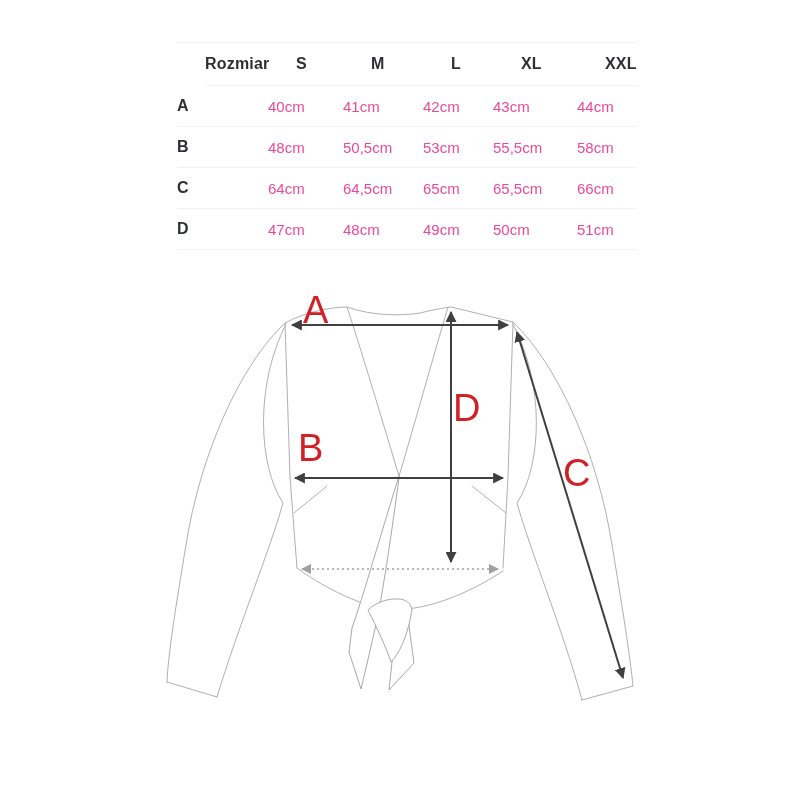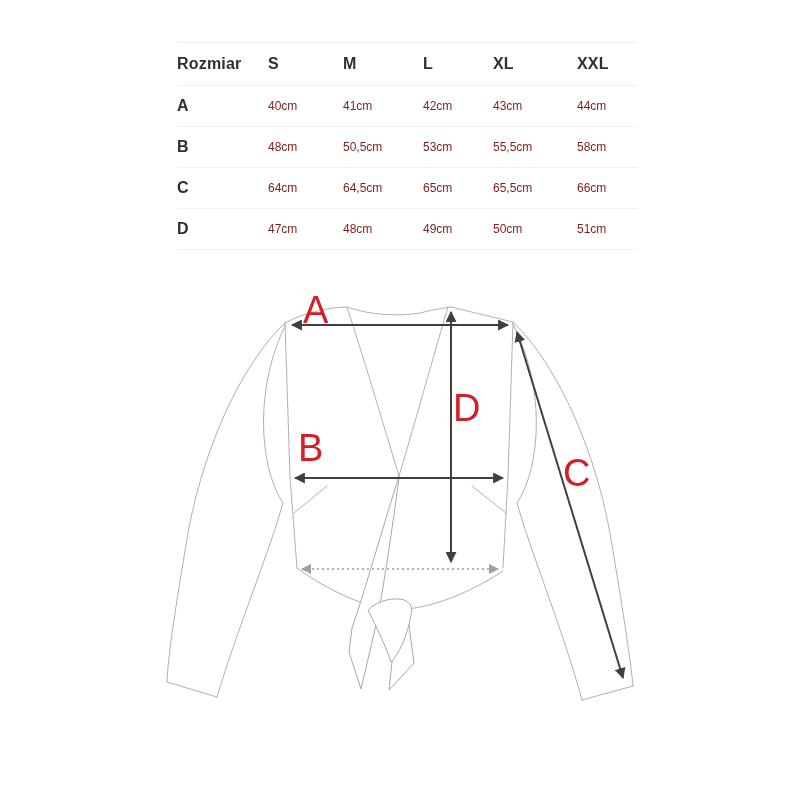--- a/index.html
+++ b/index.html
@@ -14,29 +14,29 @@
     border-top:1px solid #f1f1f1;
   }
   .trow{
     display:grid;
     grid-template-columns:91px 75px 80px 70px 84px 60px;
     align-items:center;
     height:41px;
     border-bottom:1px solid #f2f2f2;
     box-sizing:border-box;
   }
-  .trow.thead{height:43px;}
+  .trow.thead{height:43px;margin-left:28px;}
   .hcell{
     font-size:16px;font-weight:700;color:#2e3033;letter-spacing:.2px;
   }
   .lcell{
     font-size:16px;font-weight:700;color:#2e3033;
   }
   .vcell{
-    font-size:12px;font-weight:400;color:#7f1d1d;
+    font-size:15px;font-weight:400;color:#ec4899;
   }
   
   .diagram{
     position:absolute;left:0;top:0;width:800px;height:800px;
   }
   .outline{fill:none;stroke:#b0b0b0;stroke-width:1;stroke-linejoin:round;stroke-linecap:round;}
   .tiepiece{fill:#ffffff;stroke:#a8a8a8;stroke-width:1;stroke-linejoin:round;}
   .dim{fill:none;stroke:#404040;stroke-width:2;}
   .dash{fill:none;stroke:#a0a0a0;stroke-width:1.5;stroke-dasharray:2 3;}
   .dimlabel{

